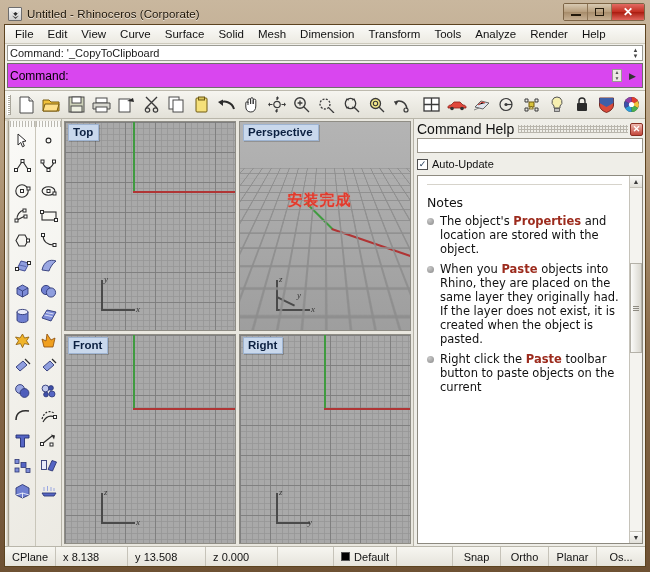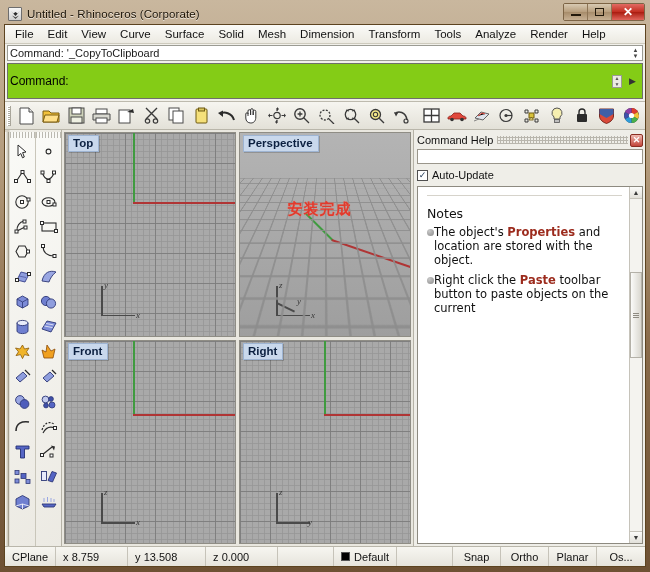--- a/index.html
+++ b/index.html
@@ -82,21 +82,21 @@
   }
   #cmd-history .spin{
     position:absolute;right:1px;top:1px;bottom:1px;width:11px;
     display:flex;flex-direction:column;justify-content:space-between;
     align-items:center;
   }
   #cmd-history .spin i{
     font-style:normal;font-size:6px;line-height:6px;color:#444;
   }
   #cmd-input-row{
-    height:36px;margin-top:2px; background:#84cc16;
+    height:25px;margin-top:2px; background:#d946ef;
     border:1px solid #6f6f6a; display:flex;align-items:center;
     padding:0 2px; position:relative;
   }
   #cmd-label{font-size:12px;color:#000;font-weight:normal;padding-right:2px;}
   #cmd-input{
     flex:1;border:none;outline:none;font-size:12px;font-family:"Liberation Sans",sans-serif;
     background:transparent; color:#000; min-width:0;
   }
   .cmd-right{display:flex;align-items:center;gap:3px;padding-left:4px;}
   .minispin{
@@ -215,21 +215,21 @@
   #helppanel{
     flex:0 0 232px;width:232px;
     background:#efeee8; border-left:1px solid #b5b2a6;
     display:flex;flex-direction:column; min-height:0;
     padding:2px 2px 2px 3px;
   }
   #help-title{
     height:16px;flex:0 0 16px;display:flex;align-items:center;
     position:relative;
   }
-  #help-title .t{font-size:11px;color:#111;white-space:nowrap;padding-right:4px;}
+  #help-title .t{font-size:14px;color:#111;white-space:nowrap;padding-right:4px;}
   #help-title .dots{
     flex:1;height:8px;
     background:repeating-linear-gradient(90deg,#a8a49a 0 1px,transparent 1px,transparent 3px),
                repeating-linear-gradient(0deg,#a8a49a 0 1px,transparent 1px,transparent 3px);
     opacity:.75; margin-right:2px;
   }
   #help-close{
     width:13px;height:13px;flex:0 0 13px;
     background:linear-gradient(180deg,#efb9b1,#c3463a);
     border:1px solid #8a2e22;border-radius:2px;
@@ -258,21 +258,21 @@
     font-family:"DejaVu Sans","Liberation Sans",sans-serif;
   }
   #help-hr{border-top:1px solid #d6d3cb;margin:2px 0 10px 0;}
   #help-h1{
     font-size:16.5px;font-weight:bold;color:#111;margin-bottom:3px;
     letter-spacing:-.2px;
   }
   #help-desc{font-size:11.5px;color:#111;line-height:14px;margin-bottom:9px;}
   #help-h2{font-size:12.5px;font-weight:normal;color:#111;margin-bottom:4px;}
   .note{
-    display:flex;gap:0;font-size:11.5px;color:#111;line-height:14px;margin-bottom:6px;
+    display:flex;gap:6px;font-size:11.5px;color:#111;line-height:14px;margin-bottom:6px;
   }
   .note .bullet{
     flex:0 0 7px;width:7px;height:7px;border-radius:50%;margin-top:4px;
     background:radial-gradient(circle at 35% 30%,#c9c9c9,#8a8a8a);
   }
   .note b{color:#9c2b1d;}
   .note .lnk{color:#c0562e;}
   #help-scroll{
     flex:0 0 13px;width:13px;background:#f1f0ec;border-left:1px solid #c6c3ba;
     display:flex;flex-direction:column;align-items:center;
@@ -833,40 +833,44 @@
           <div id="help-content">
             <div id="help-hr"></div>
             <div id="help-h2">Notes</div>
             <div id="notes-list">
                 <div class="note">
                   <span class="bullet"></span>
                   <span><span>The object's </span><b>Properties</b><span> and location are stored with the object.</span></span>
                 </div>
                 <div class="note">
                   <span class="bullet"></span>
+                  <span><span>When you </span><b>Paste</b><span> objects into Rhino, they are placed on the same layer they originally had. If the layer does not exist, it is created when the object is pasted.</span></span>
+                </div>
+                <div class="note">
+                  <span class="bullet"></span>
                   <span><span>Right click the </span><b>Paste</b><span> toolbar button to paste objects on the current</span></span>
                 </div>
               </div>
           </div>
           <div id="help-scroll">
             <div class="sc-arrow">▲</div>
             <div class="sc-track">
               <div class="sc-thumb">
                   <span class="rib"></span>
                 </div>
             </div>
             <div class="sc-arrow bot">▼</div>
           </div>
         </div>
       </div>
     </div>
 
     <div id="statusbar">
       <div class="sb-cell">CPlane</div>
-      <div class="sb-cell" style="min-width:72px;">x 8.759</div>
+      <div class="sb-cell" style="min-width:72px;">x 8.138</div>
       <div class="sb-cell" style="min-width:78px;">y 13.508</div>
       <div class="sb-cell" style="min-width:72px;">z 0.000</div>
       <div id="sb-spacer"></div>
       <div class="sb-cell">
         <span id="sb-layer-sw"></span>
         <span>Default</span>
       </div>
       <div id="sb-spacer2" style="flex:1;border-right:1px solid #c6c3b9;"></div>
       <div class="sb-right">
         <div class="sb-cell">Snap</div>

